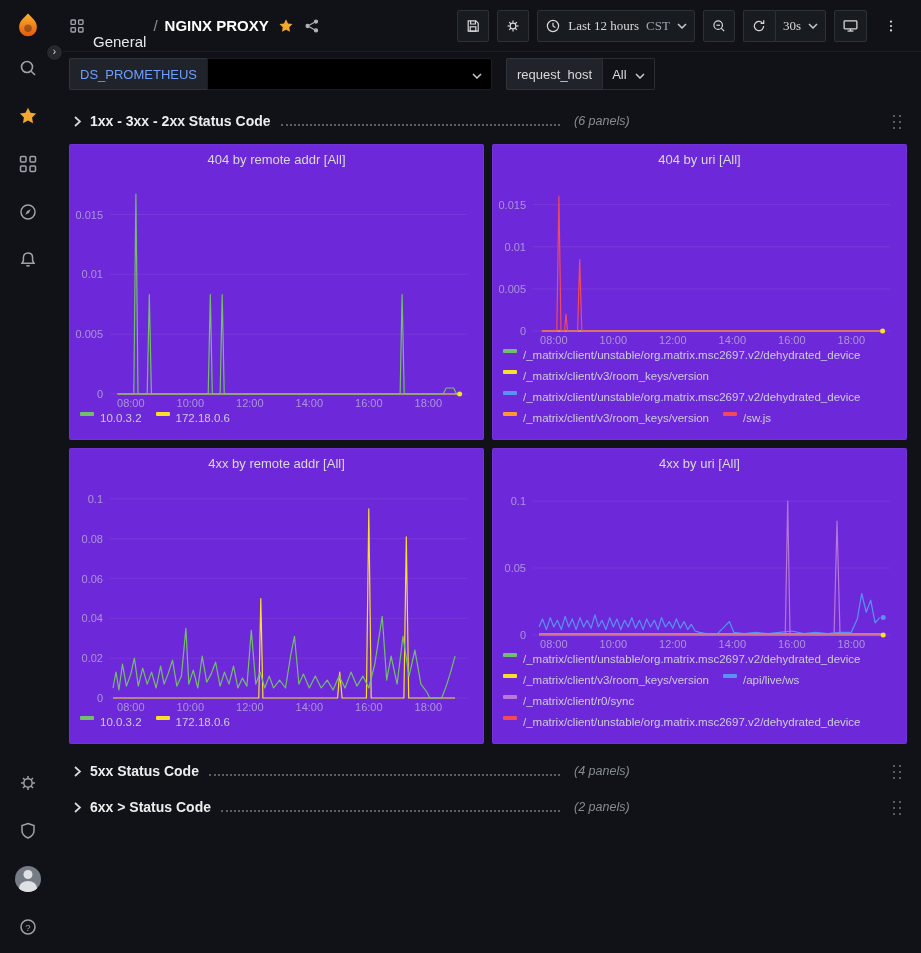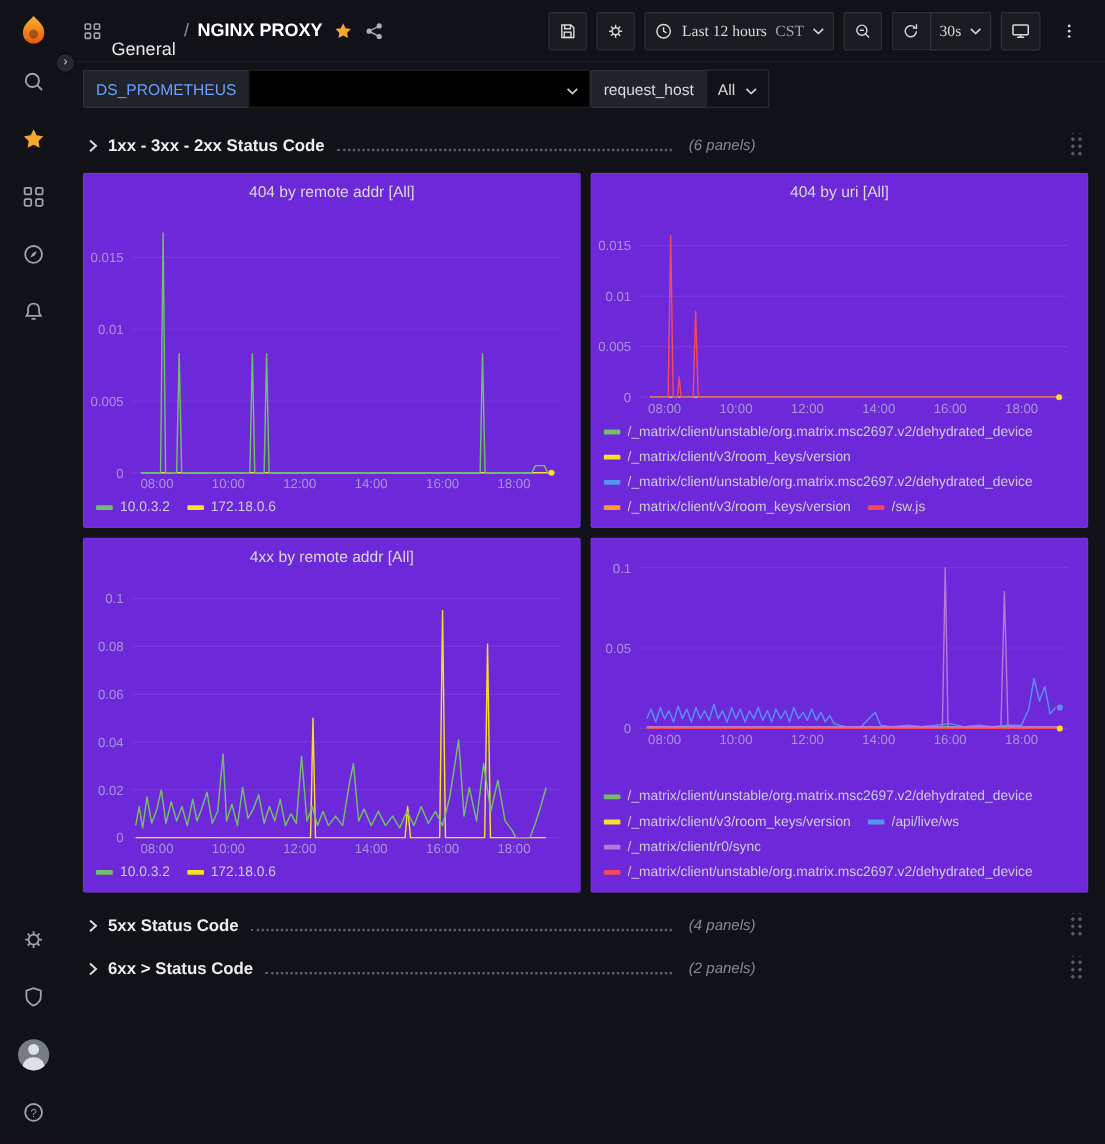--- a/index.html
+++ b/index.html
@@ -36,21 +36,21 @@
   .tb-btn { height:32px; min-width:32px; padding:0 7px; display:flex; align-items:center; justify-content:center; gap:7px;
     background:#181b1f; border:1px solid #2c3235; border-radius:2px; color:#d8d9da; cursor:pointer; white-space:nowrap;font-family:Liberation Serif, serif; }
   .tb-btn.borderless { background:transparent; border-color:transparent; }
   .tb-group { display:flex; }
   .tb-group .tb-btn { border-radius:0; }
   .tb-group .tb-btn:first-child { border-radius:2px 0 0 2px; border-right:none; }
   .tb-group .tb-btn:last-child { border-radius:0 2px 2px 0; }
   .tz { font-size:13px; color:#9fa7b3; }
   .caret { color:#c7cbd1; }
   
-  .submenu { flex:none; display:flex; align-items:flex-end; padding:6px 14px 6px; }
+  .submenu { flex:none; display:flex; align-items:flex-end; padding:6px 14px 6px; gap:14px; }
   .var-pair { display:flex; align-items:stretch; }
   .var-label { height:32px; display:flex; align-items:center; padding:0 10px; background:#202329; border:1px solid rgba(204,204,220,0.10); border-right:none; border-radius:2px 0 0 2px; font-weight:500; }
   .var-label.blue { color:#6e9fff; }
   .var-label.white { color:#d8d9da; }
   .var-select { height:32px; display:flex; align-items:center; gap:8px; padding:0 9px; background:#111217; border:1px solid rgba(204,204,220,0.15); border-radius:0 2px 2px 0; cursor:pointer; color:#d8d9da; }
   .var-select.redacted { width:285px; background:#000000; justify-content:flex-end; }
   
   .dashboard { flex:1; overflow:hidden; padding:4px 14px 0; }
   .row-header { height:30px; margin-top:6px; display:flex; align-items:center; padding:0 2px; cursor:pointer; border-radius:2px; }
   .row-chevron { color:#d8d9da; margin-right:7px; display:flex; }
@@ -61,21 +61,21 @@
   .row-spacer { flex:1; }
   .row-handle { width:13px; height:21px; margin-right:2px; cursor:grab;
     background-image:radial-gradient(circle, #575c64 1.3px, transparent 1.5px); background-size:6px 6px; background-position:1px 2px; }
   .panel-grid { display:grid; grid-template-columns:1fr 1fr; gap:8px; margin-top:8px; }
   .panel { height:296px; background:#6d28d9; border:1px solid rgba(204,204,220,0.07); border-radius:2px; display:flex; flex-direction:column; overflow:hidden; }
   .panel-title { height:28px; flex:none; display:flex; align-items:center; justify-content:center; font-size:13px; font-weight:500; color:#d8d9da; cursor:pointer; }
   .plot { flex:1 1 auto; min-height:150px; position:relative; }
   .plot svg { position:absolute; left:0; top:0; }
   .plot text { fill:rgba(204,204,220,0.65); font-size:11px; font-family:"Liberation Sans", sans-serif; }
   .legend { flex:none; max-height:92px; overflow:hidden; padding:1px 10px 6px; display:flex; flex-wrap:wrap; column-gap:14px; }
-  .legend-item { display:flex; align-items:center; gap:6px; height:21px; max-width:100%; overflow:hidden; cursor:pointer; }
+  .legend-item { display:flex; gap:6px; height:21px; max-width:100%; overflow:hidden; cursor:pointer; }
   .swatch { width:14px; height:4px; border-radius:1px; flex:none; }
   .legend-label { font-size:11.5px; color:#ccccdc; white-space:nowrap; overflow:hidden; }
 </style>
 </head>
 <body>
 
 <aside class="sidebar">
   <div class="logo">
     <svg viewBox="0 0 30 30" width="28" height="28">
       <defs>
@@ -410,20 +410,21 @@
               <span class="swatch" style="background:#73BF69"></span>
               <span class="legend-label">10.0.3.2</span>
             </div>
             <div class="legend-item">
               <span class="swatch" style="background:#FADE2A"></span>
               <span class="legend-label">172.18.0.6</span>
             </div>
           </div>
       </div>
       <div class="panel">
+        <div class="panel-title">4xx by uri [All]</div>
         <div class="plot">
             <svg width="413" height="175">
               <line x1="40" y1="158.0" x2="397" y2="158.0" stroke="rgba(204,204,220,0.10)" stroke-width="1"></line>
               <text x="33" y="162.0" text-anchor="end">0</text>
               <line x1="40" y1="91.0" x2="397" y2="91.0" stroke="rgba(204,204,220,0.10)" stroke-width="1"></line>
               <text x="33" y="95.0" text-anchor="end">0.05</text>
               <line x1="40" y1="24.1" x2="397" y2="24.1" stroke="rgba(204,204,220,0.10)" stroke-width="1"></line>
               <text x="33" y="28.1" text-anchor="end">0.1</text>
               <text x="60.8" y="171" text-anchor="middle">08:00</text>
               <text x="120.3" y="171" text-anchor="middle">10:00</text>

